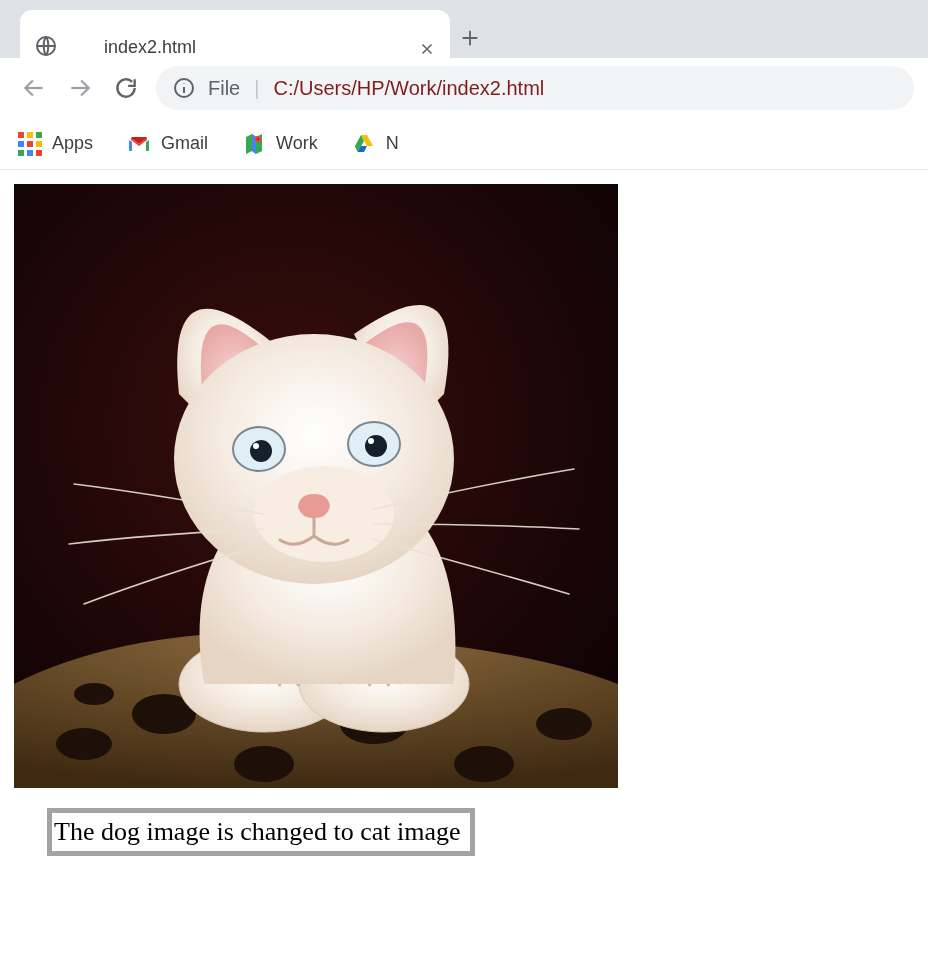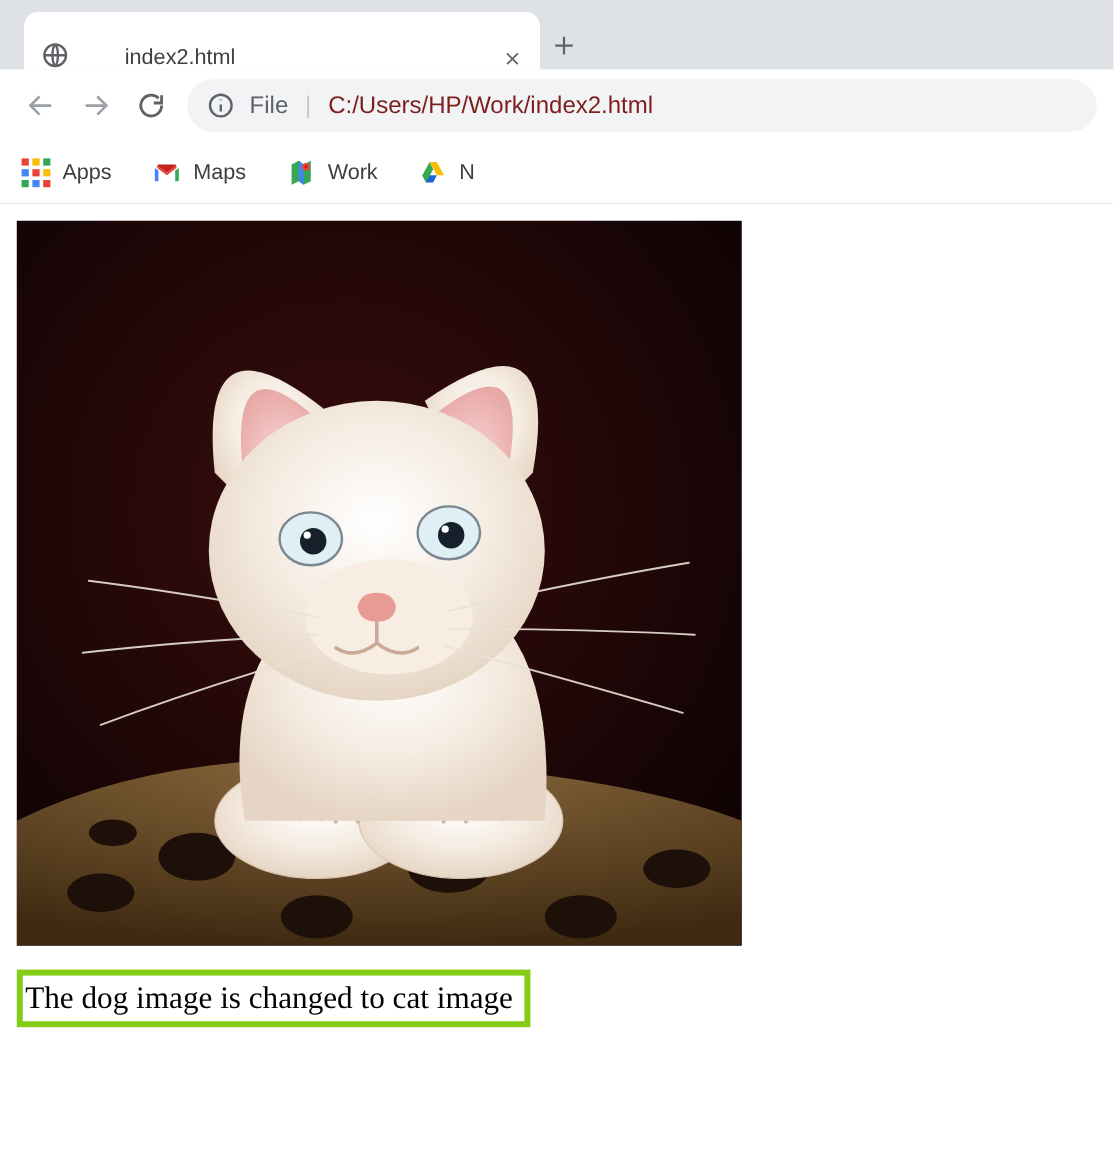--- a/index.html
+++ b/index.html
@@ -116,22 +116,23 @@
     }
     .cat-image {
       width: 604px;
       height: 604px;
       background:#1a0505;
       display:block;
     }
     .caption {
       display:inline-block;
       margin-top:20px;
-      border:5px solid #84cc16;
+      border:5px solid #a3a3a3;
       padding:4px 10px 4px 2px;
+      margin-left:33px;
     }
   </style>
 </head>
 <body>
 
 <div class="tabstrip">
   <div class="tab">
     <span class="globe">
       <svg viewBox="0 0 24 24" fill="none" stroke="#5f6368" stroke-width="2">
         <circle cx="12" cy="12" r="9"></circle>
@@ -205,21 +206,21 @@
   <div class="bm">
     <span class="ico">
       <svg viewBox="0 0 24 24">
           <path fill="#EA4335" d="M4 6l8 6 8-6v2l-8 6-8-6z"></path>
           <path fill="#4285F4" d="M2 8v10a1 1 0 001 1h2V10l-3-2z"></path>
           <path fill="#34A853" d="M22 8v10a1 1 0 01-1 1h-2V10l3-2z"></path>
           <path fill="#FBBC04" d="M5 19V10l7 5V19z" opacity="0"></path>
           <path fill="#C5221F" d="M4 6l8 6 8-6-1-1H5z"></path>
         </svg>
     </span>
-    <span>Maps</span>
+    <span>Gmail</span>
   </div>
 
 
   <div class="bm">
     <span class="ico">
       <svg viewBox="0 0 24 24">
           <path fill="#34A853" d="M4 22l6-3 4 3 6-3V2l-6 3-4-3-6 3z"></path>
           <path fill="#4285F4" d="M10 19l4 3V5l-4-3z"></path>
           <circle cx="16" cy="7" r="3.2" fill="#EA4335"></circle>
           <circle cx="16" cy="7" r="1.1" fill="#B31412"></circle>

